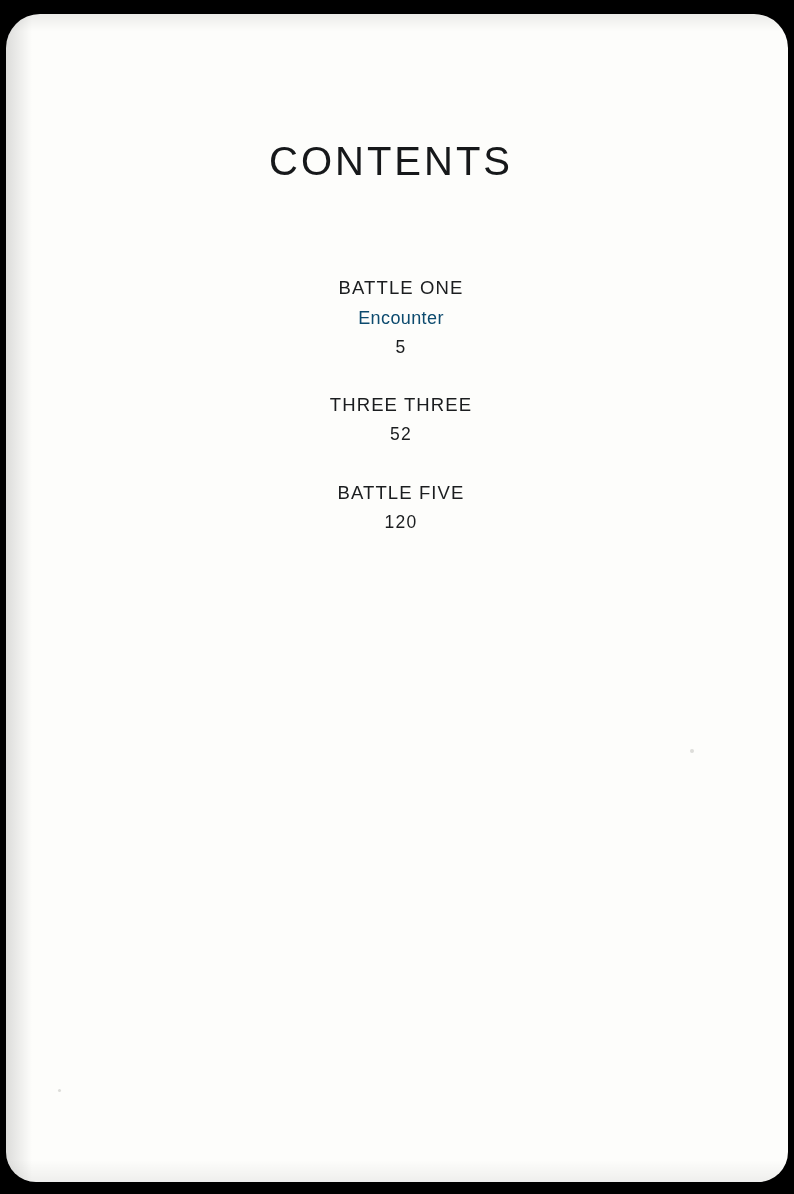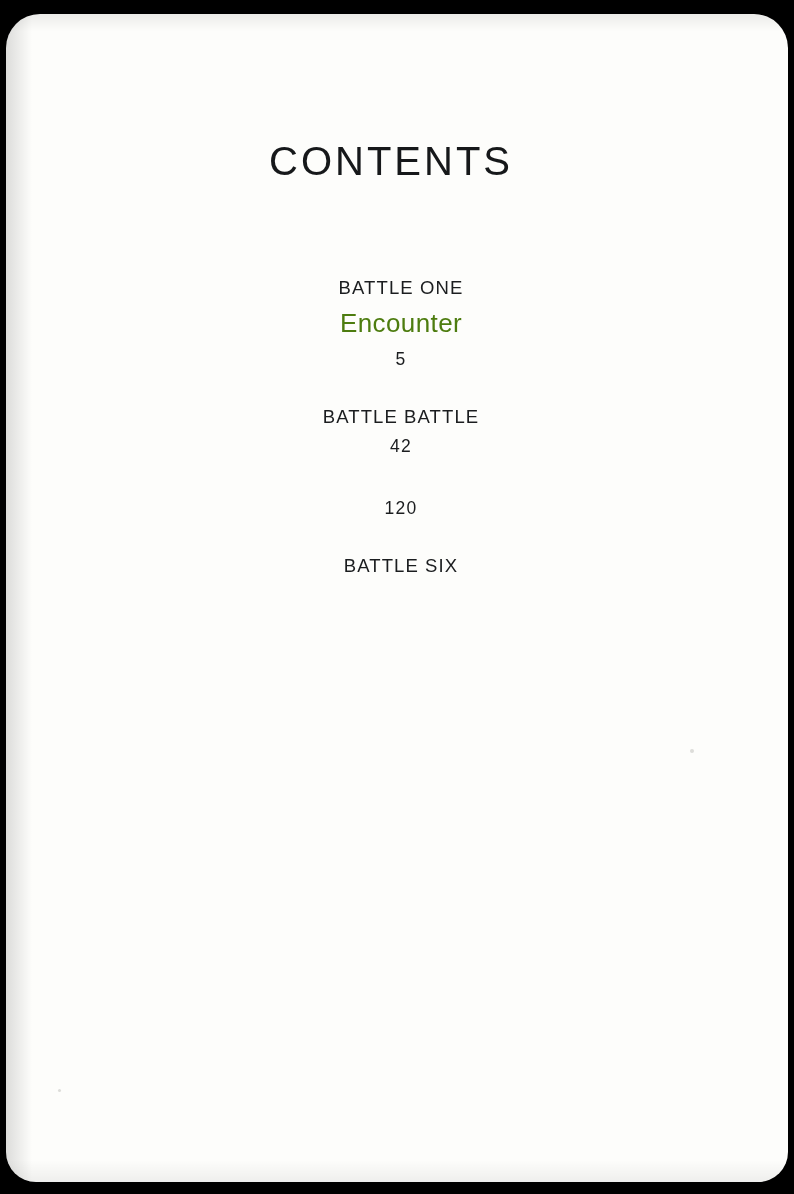--- a/index.html
+++ b/index.html
@@ -103,23 +103,23 @@
   }
 
   .entry-number {
     font-size: 18.5px;
     letter-spacing: 1.1px;
     color: #1b1d1f;
     line-height: 1.35;
   }
 
   .entry-title {
-    font-size: 26px;
+    font-size: 18px;
     letter-spacing: 0.4px;
-    color: #4d7c0f;
+    color: #0c4a6e;
     line-height: 1.45;
     margin-top: 4px;
   }
 
   .entry-page {
     font-size: 17.5px;
     letter-spacing: 1.2px;
     color: #1b1d1f;
     line-height: 1.5;
     margin-top: 3px;
@@ -153,29 +153,29 @@
       <div class="entries">
 
         <div class="entry">
           <div class="entry-number">BATTLE ONE</div>
           <div class="entry-title">Encounter</div>
           <div class="entry-page">5</div>
         </div>
 
 
         <div class="entry">
-          <div class="entry-number">BATTLE BATTLE</div>
-          <div class="entry-page">42</div>
+          <div class="entry-number">THREE THREE</div>
+          <div class="entry-page">52</div>
         </div>
 
 
         <div class="entry">
+          <div class="entry-number">BATTLE FIVE</div>
           <div class="entry-page">120</div>
         </div>
 
         <div class="entry">
-          <div class="entry-number">BATTLE SIX</div>
         </div>
 
       </div>
     </div>
   </div>
 </div>
 
 </body></html>

